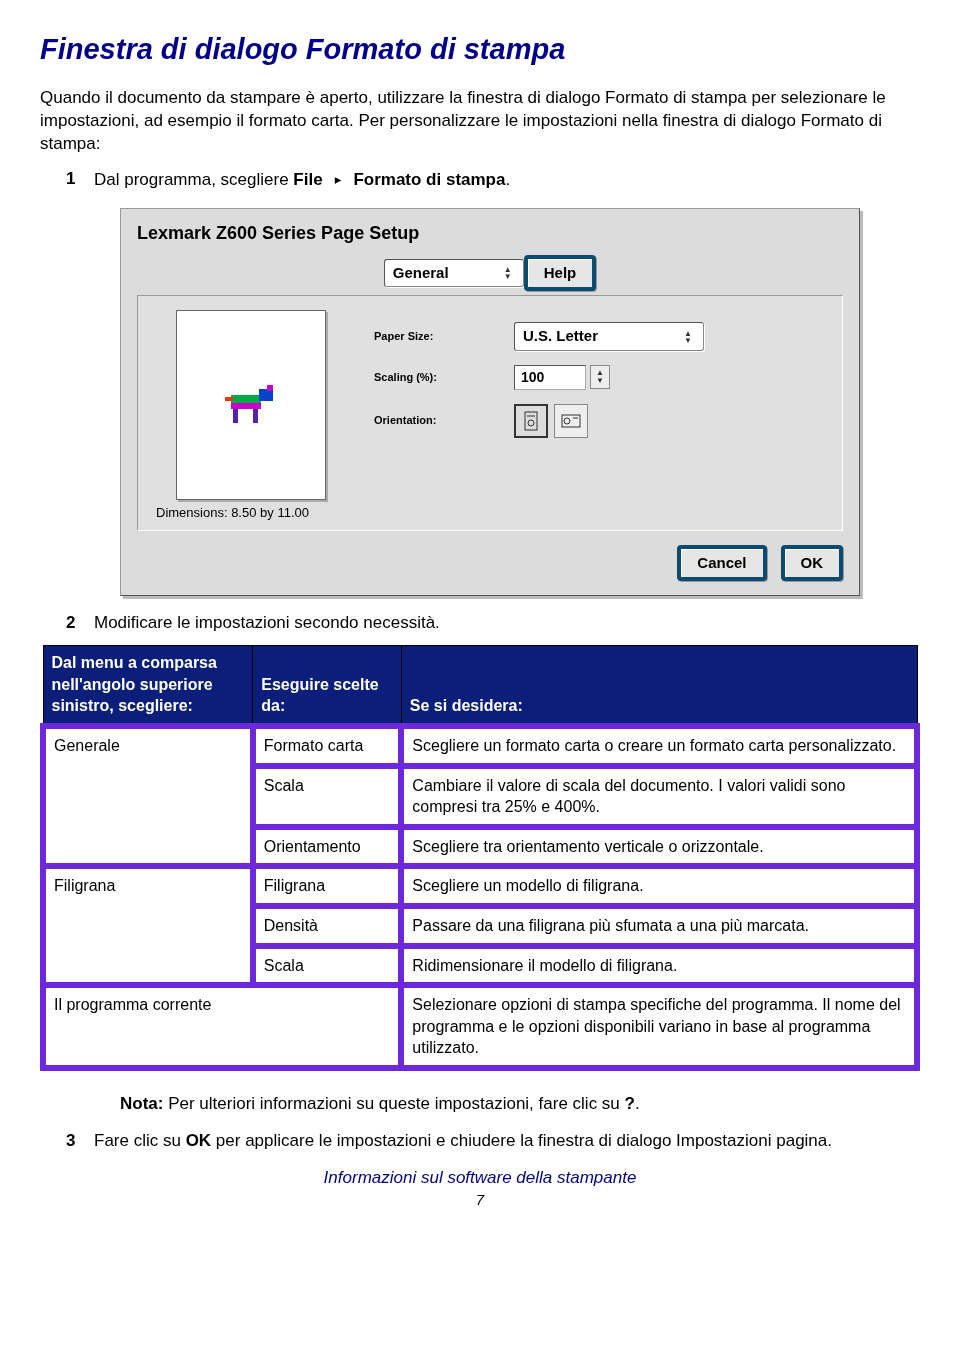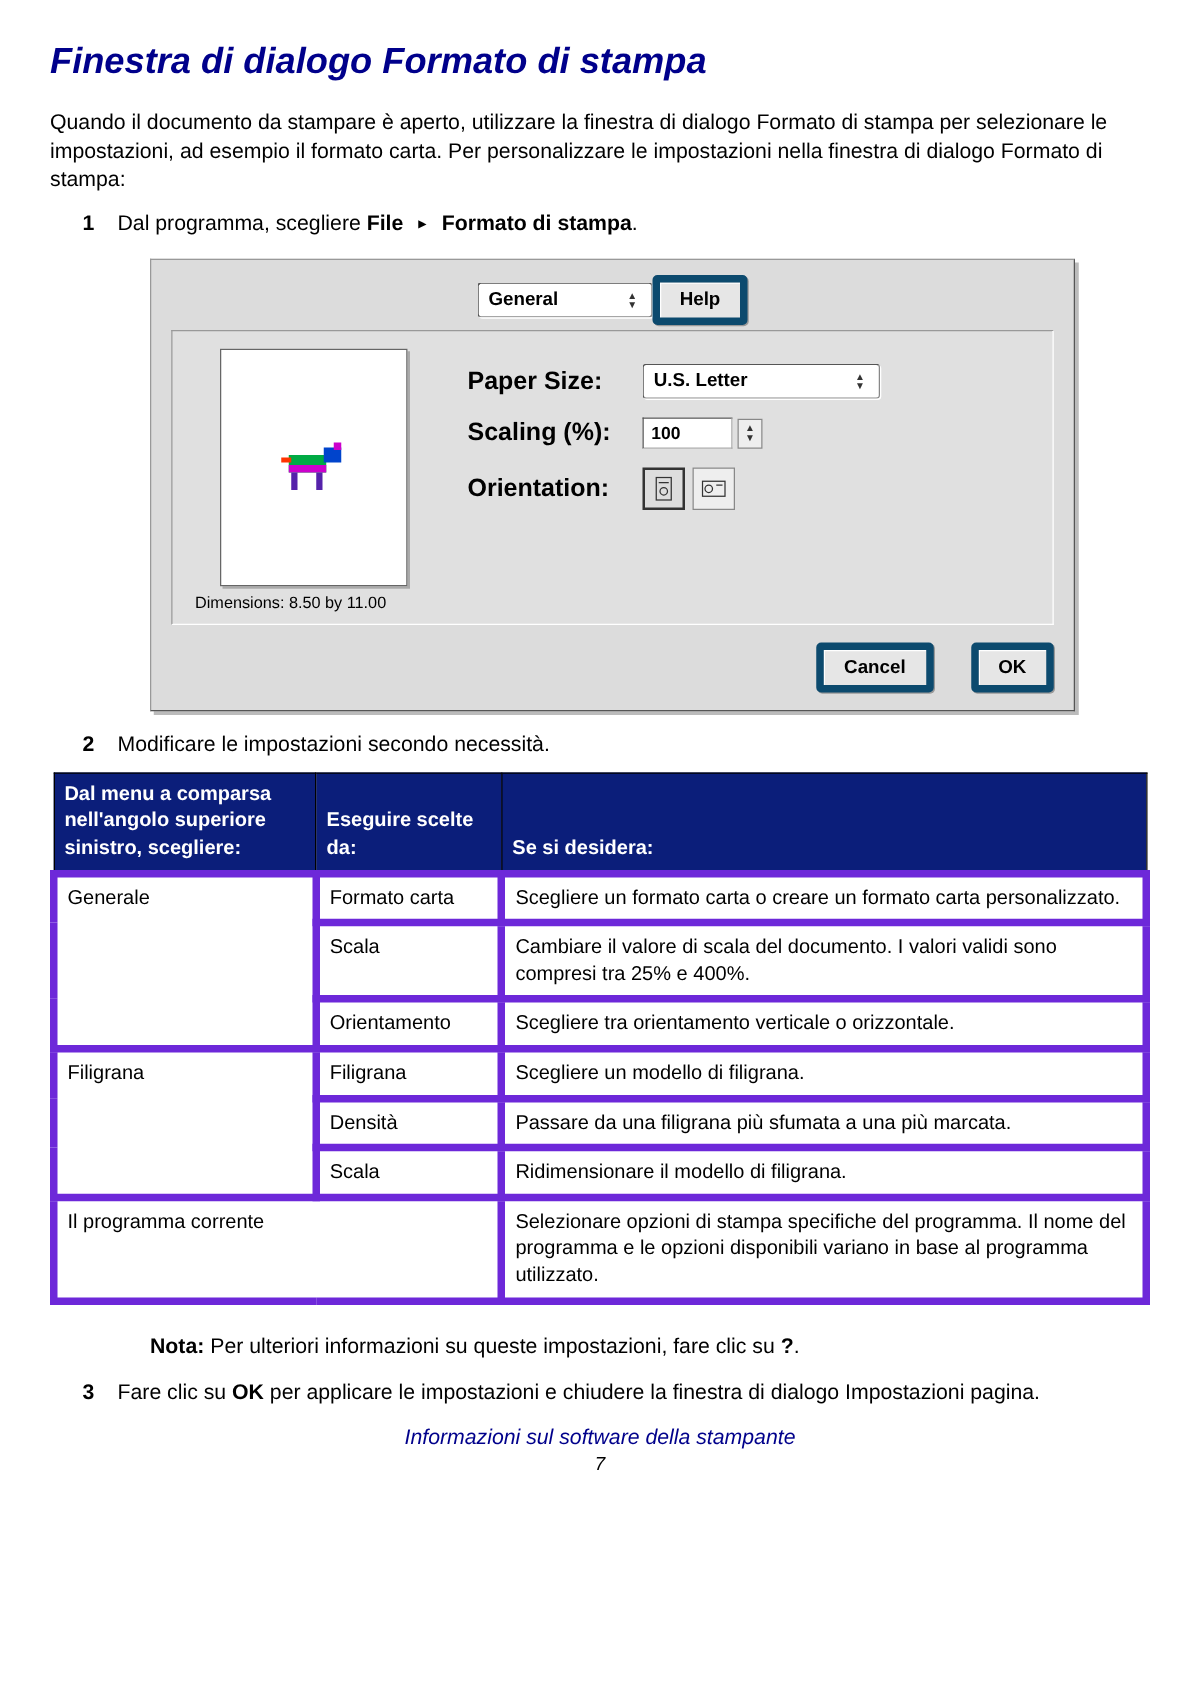--- a/index.html
+++ b/index.html
@@ -80,21 +80,21 @@
     margin-left: 20px;
     display: flex;
     flex-direction: column;
     align-items: center;
     font-size: 8px;
     line-height: 7px;
     color:#333;
   }
   .btn {
     background: #e6e6e6;
-    border: 6px solid #0c4a6e;
+    border: 4px solid #0c4a6e;
     border-radius: 4px;
     padding: 4px 16px;
     font-weight: bold;
     font-size: 15px;
     box-shadow: 1px 1px 0 #fff inset, 1px 1px 0 #999;
   }
   .panel {
     border-top: 1px solid #999;
     border-left: 1px solid #999;
     border-right: 1px solid #fff;
@@ -124,21 +124,21 @@
     margin-top: 4px;
   }
   .fields-col { flex:1; padding-top:12px; }
   .frow {
     display:flex;
     align-items:center;
     margin-bottom: 14px;
   }
   .flabel {
     font-weight: bold;
-    font-size: 20px;
+    font-size: 11px;
     width: 140px;
   }
   .numbox {
     background:#fff;
     border:1px solid #555;
     border-right-color:#aaa;
     border-bottom-color:#aaa;
     width:72px;
     padding:2px 6px;
     font-size:14px;
@@ -168,21 +168,21 @@
     display:flex;
     align-items:center;
     justify-content:center;
     font-size:15px;
     color:#555;
   }
   .orient-btn.sel { background:#ddd; border:2px solid #333; }
   .dialog-buttons {
     display:flex;
     justify-content:flex-end;
-    gap:30px;
+    gap:14px;
     margin-top:14px;
   }
 
   
   table.settings {
     border-collapse: collapse;
     width: 100%;
     margin: 8px 0 22px 0;
     font-size: 16px;
   }
@@ -227,20 +227,21 @@
 
 <div class="step">
   <div class="step-num">1</div>
   <div class="step-body">
     <span>Dal programma, scegliere </span><span class="bold">File</span><span class="arrow"> ▸ </span><span class="bold">Formato di stampa</span><span>.</span>
   </div>
 </div>
 
 <div class="dialog-wrap">
   <div class="dialog">
+    <div class="dialog-title">Lexmark Z600 Series Page Setup</div>
     <div class="dialog-top-row">
       <div class="combo">
         <span>General</span>
         <span class="updn">
             <span>▲</span>
             <span>▼</span>
           </span>
       </div>
       <div class="btn">Help</div>
     </div>

